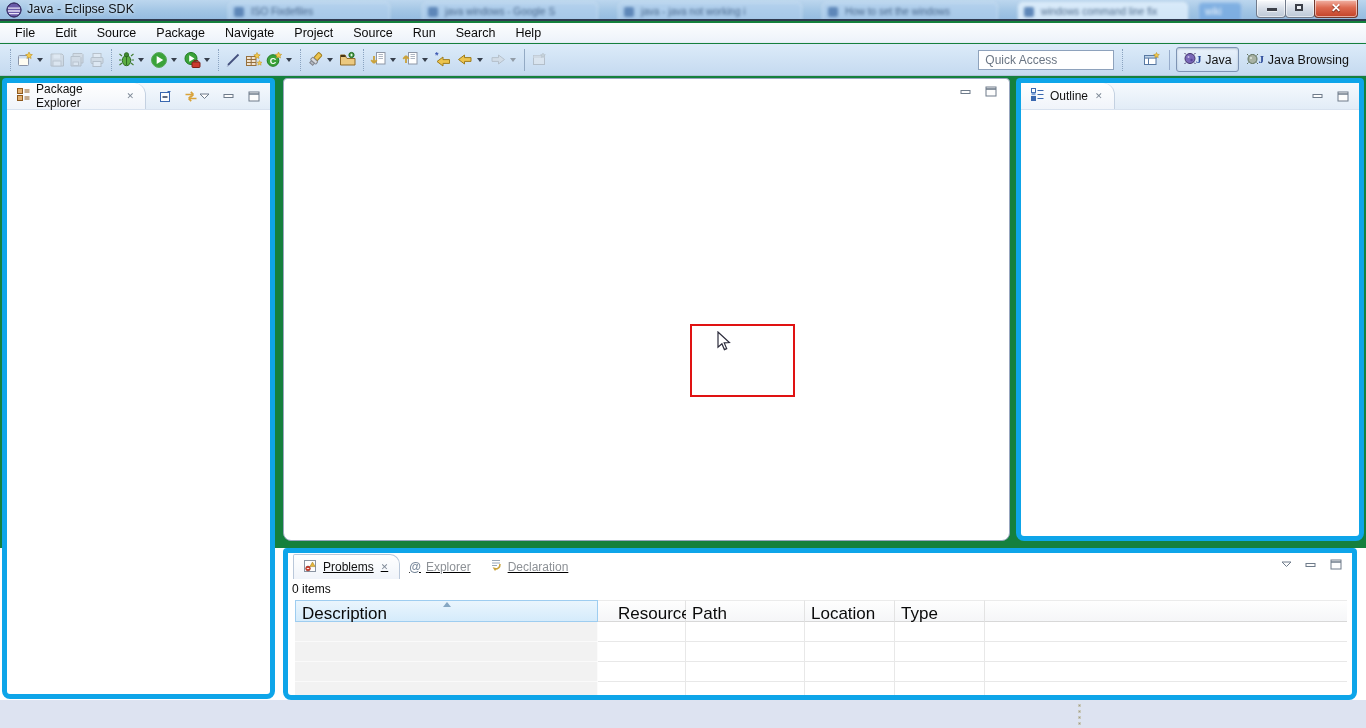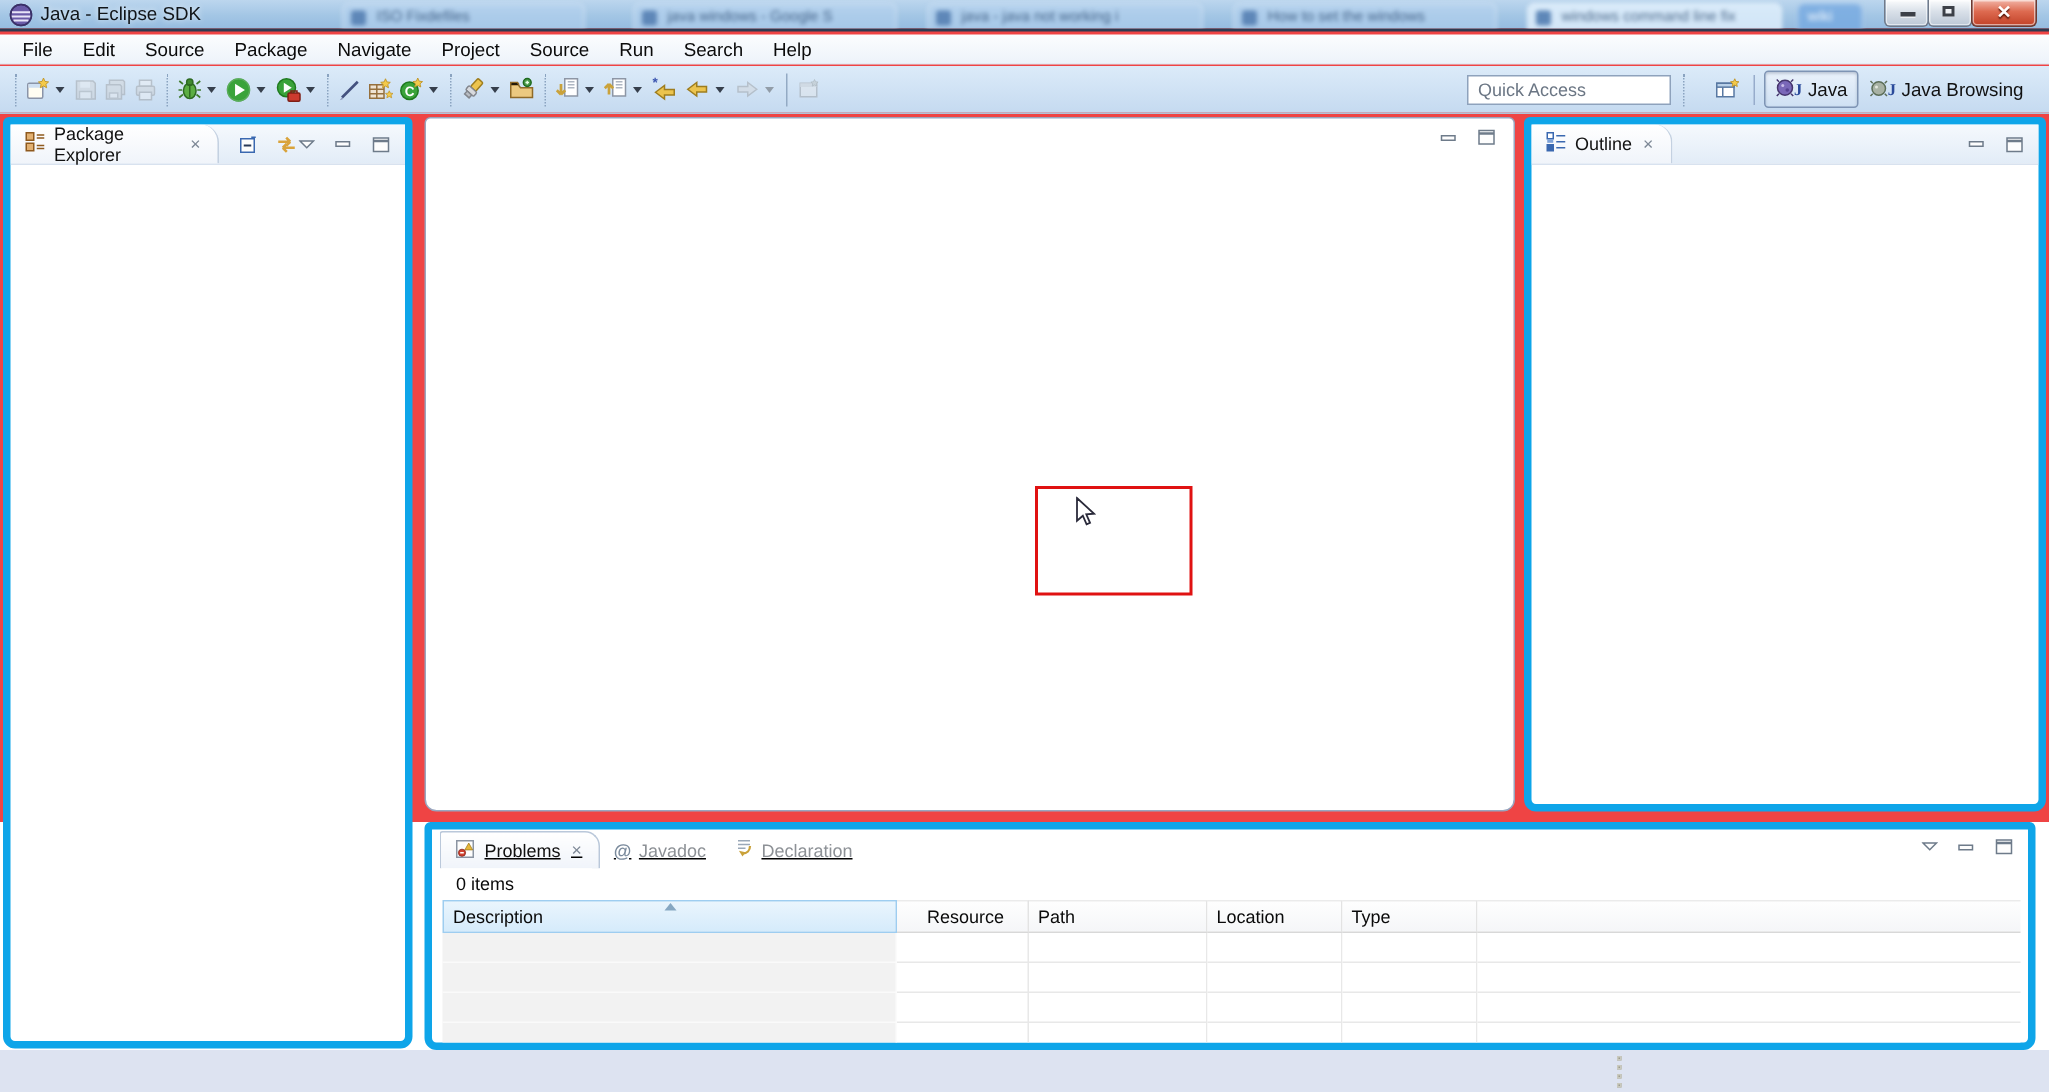--- a/index.html
+++ b/index.html
@@ -1,18 +1,18 @@
 <!DOCTYPE html>
 <html><head>
 <meta charset="utf-8">
 <style>
   * { margin:0; padding:0; box-sizing:border-box; }
   html,body { width:1366px; height:728px; overflow:hidden;
     font-family:"Liberation Sans",sans-serif; }
-  .window { position:relative; width:1366px; height:548px; background:#ef4444; }
+  .window { position:relative; width:1366px; height:548px; background:#15803d; }
 
   
   .titlebar { position:absolute; left:0; top:0; width:1366px; height:21px;
     background:linear-gradient(#bcd6ee,#a3c6e5 55%,#96bce0);
     border-bottom:2px solid #2f3a50; overflow:hidden; }
   .app-icon { position:absolute; left:6px; top:2px; width:16px; height:16px; z-index:3; }
   .title-text { position:absolute; left:27px; top:2px; font-size:12.5px; color:#101418;
     text-shadow:0 0 4px rgba(255,255,255,.9); z-index:3; white-space:nowrap; }
   .ghost-tab { position:absolute; top:2px; height:19px; border-radius:5px 5px 0 0;
     background:rgba(180,210,238,.55); border:1px solid rgba(255,255,255,.35); border-bottom:none;
@@ -87,25 +87,25 @@
 
   .outline-msg { font-size:12px; color:#0a0a0a; padding:9px 9px; }
 
   
   .bottom-header { height:26px; display:flex; align-items:flex-end; padding-left:5px; position:relative;text-decoration:underline; }
   .ptab { display:flex; align-items:center; gap:5px; height:25px; padding:0 9px; font-size:12px; }
   .ptab.selected { background:linear-gradient(#ffffff,#f0f4fa); border:1px solid #bac8da;
     border-bottom:none; border-radius:2px 10px 0 0; color:#111; }
   .ptab.dim { color:#8d9196; }
   .bottom-tools { position:absolute; right:10px; top:6px; display:flex; gap:13px; }
-  .items-count { font-size:12px; color:#0a0a0a; padding:3px 0 0 16px; }
+  .items-count { font-size:12px; color:#0a0a0a; padding:3px 0 0 4px; }
 
   .tbl { position:absolute; left:7px; right:5px; top:47px; }
   .tbl-head { display:flex; height:22px; }
-  .th { position:relative; font-size:12px; color:#0a0a0a; padding:3px 6px;
+  .th { position:relative; font-size:17px; color:#0a0a0a; padding:3px 6px;
     background:linear-gradient(#fefefe,#f5f6f8); border-top:1px solid #ebebeb;
     border-bottom:1px solid #d8d8d8; border-right:1px solid #e3e3e3; }
   .th.sorted { background:linear-gradient(#eaf5fd,#d5ebfb); border:1px solid #9ecdf0; }
   .sort-arrow { position:absolute; left:50%; top:1px; margin-left:-4px; width:0; height:0;
     border-left:4px solid transparent; border-right:4px solid transparent;
     border-bottom:5px solid #86a7c2; }
   .th.filler { flex:1; border-right:none; }
   .tr { display:flex; height:20px; }
   .td { border-right:1px solid #e8e8e8; border-bottom:1px solid #e8e8e8; background:#fff; }
   .td.first { background:#f2f2f2; border-right-color:#fbfbfb; border-bottom-color:#fafafa; }
@@ -486,21 +486,21 @@
               <rect x="1.5" y="1.5" width="11" height="11" fill="#fdfdfd" stroke="#8a94a2"></rect>
               <path d="M9.5 3l2.6 4.6H6.9z" fill="#e8b73a" stroke="#9a7818" stroke-width=".5"></path>
               <circle cx="5" cy="9.5" r="2.4" fill="#d0402e" stroke="#7e1f16" stroke-width=".5"></circle>
               <path d="M3.8 9.5h2.4" stroke="#fff" stroke-width=".9"></path>
             </svg></span>
         <span>Problems</span>
         <span class="tab-close">✕</span>
       </div>
       <div class="ptab dim">
         <span style="color:#7a8a9c;font-weight:bold;font-size:12px;">@</span>
-        <span>Javadoc</span>
+        <span>Explorer</span>
       </div>
       <div class="ptab dim">
         <span><svg width="14" height="14" viewBox="0 0 14 14">
               <path d="M3 2.5h8M3 5h8M3 7.5h5" stroke="#9aa8b8"></path>
               <path d="M11 6c0 3-2 5-5 5" fill="none" stroke="#caa23a" stroke-width="1.5"></path>
               <path d="M3.6 9.2L6 13l2-2.8z" fill="#caa23a"></path>
             </svg></span>
         <span>Declaration</span>
       </div>
       <div class="bottom-tools">

